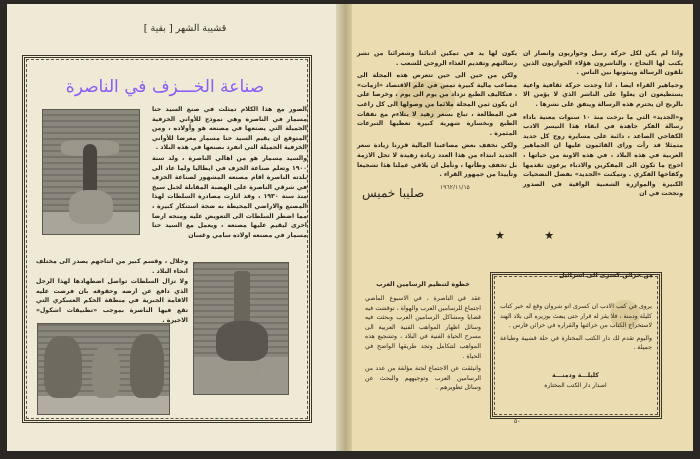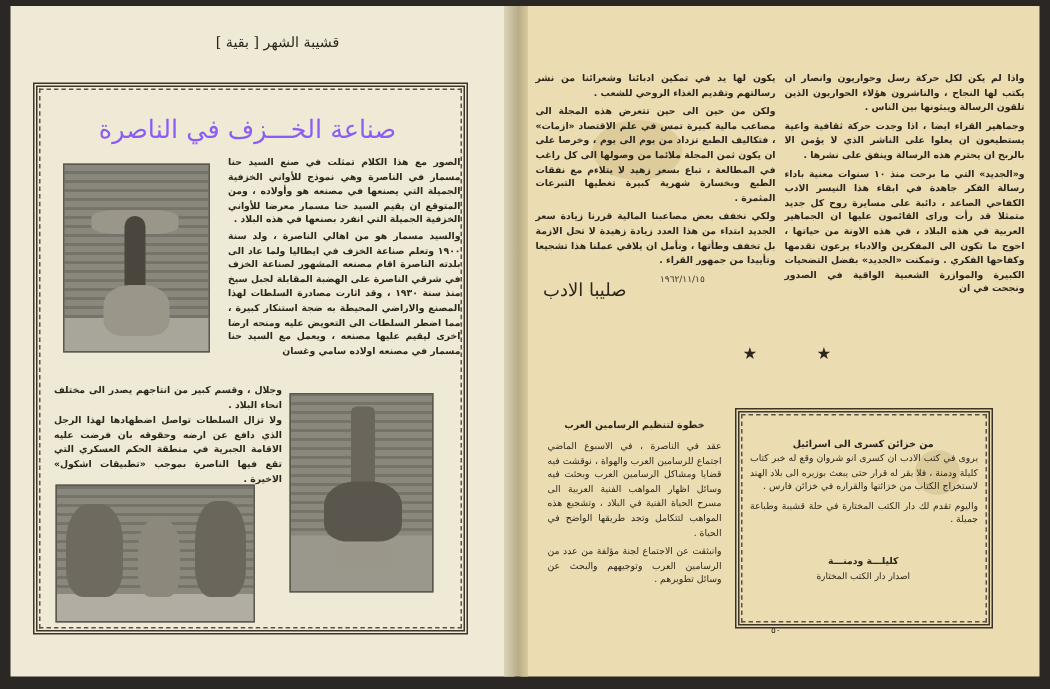--- a/index.html
+++ b/index.html
@@ -18,21 +18,21 @@
   .photo .shelf{position:absolute;left:0;right:0;bottom:0;height:22%;background:#a8a59a;}
   .vase{position:absolute;background:#4a463e;border-radius:40% 40% 30% 30%;}
   .vase.light{background:#9b968a;}
   .page-right .hdr{position:absolute;left:110px;top:22px;width:150px;text-align:center;direction:rtl;font-family:"DejaVu Serif",serif;font-size:9.5px;color:#2b261c;}
   .rcolA{position:absolute;left:523px;top:48px;width:160px;}
   .rcolB{position:absolute;left:357px;top:48px;width:160px;}
   .date{position:absolute;left:440px;top:183px;font-size:6px;color:#3a3428;}
   .sign{position:absolute;left:362px;top:186px;font-family:"DejaVu Serif",serif;font-size:12px;color:#2b261c;direction:rtl;}
   .stars{position:absolute;left:495px;top:229px;font-size:11px;color:#2b261c;letter-spacing:18px;}
   .box{position:absolute;left:493px;top:275px;width:162px;height:99px;border:3px double #3a3528;outline:1px dashed #5a5340;outline-offset:-5px;padding:0;}
-  .box-title{position:absolute;left:498px;top:292px;width:155px;text-align:center;direction:rtl;font-size:6.4px;font-weight:bold;color:#2b261c;}
+  .box-title{position:absolute;left:498px;top:271px;width:155px;direction:rtl;font-size:6.4px;font-weight:bold;color:#2b261c;}
   .box-body{position:absolute;left:500px;top:301px;width:152px;}
   .box-sig1{position:absolute;left:498px;top:371px;width:155px;text-align:center;direction:rtl;font-size:6.2px;font-weight:bold;color:#2b261c;}
   .box-sig2{position:absolute;left:498px;top:381px;width:155px;text-align:center;direction:rtl;font-size:6px;color:#2b261c;}
   .lcol-title{position:absolute;left:365px;top:280px;width:116px;text-align:center;direction:rtl;font-size:6.3px;font-weight:bold;color:#2b261c;}
   .lcol{position:absolute;left:365px;top:293px;width:116px;}
   .pgnum{position:absolute;left:514px;top:417px;font-size:6px;color:#2b261c;}
   .stain{position:absolute;border-radius:50%;background:rgba(180,150,90,.25);}
 </style>
 </head>
 <body>
@@ -90,21 +90,21 @@
   <p style="margin:0;">و«الجديد» التي ما برحت منذ ١٠ سنوات معنية باداء رسالة الفكر جاهدة في ابقاء هذا النيسر الادب الكفاحي الصاعد ، دائبة على مسايرة روح كل جديد متمثلا قد رأت وراى القائمون عليها ان الجماهير العربية في هذه البلاد ، في هذه الاونة من حياتها ، احوج ما تكون الى المفكرين والادباء يرعون تقدمها وكفاحها الفكري . وتمكنت «الجديد» بفضل التضحيات الكبيرة والموازرة الشعبية الواقية في الصدور ونجحت في ان</p>
 </div>
 
 <div class="ar rcolB">
   <p style="margin:0 0 3px 0;">يكون لها يد في تمكين ادبائنا وشعرائنا من نشر رسالتهم وتقديم الغذاء الروحي للشعب .</p>
   <p style="margin:0 0 3px 0;">ولكن من حين الى حين تتعرض هذه المجلة الى مصاعب مالية كبيرة تمس في علم الاقتصاد «ازمات» ، فتكاليف الطبع تزداد من يوم الى يوم ، وخرصا على ان يكون ثمن المجلة ملائما من وصولها الى كل راغب في المطالعة ، تباع بسعر زهيد لا يتلاءم مع نفقات الطبع وبخسارة شهرية كبيرة تغطيها التبرعات المثمرة .</p>
   <p style="margin:0;">ولكي نخفف بعض مصاعبنا المالية قررنا زيادة سعر الجديد ابتداء من هذا العدد زيادة زهيدة لا تحل الازمة بل تخفف وطأتها ، ونأمل ان يلاقي عملنا هذا تشجيعا وتأييدا من جمهور القراء .</p>
 </div>
 
 <div class="date">١٩٦٢/١١/١٥</div>
-<div class="sign">صليبا الادب</div>
+<div class="sign">صليبا خميس</div>
 <div class="stars">★   ★</div>
 
 <div class="lcol-title">خطوة لتنظيم الرسامين العرب</div>
 <div class="ar lcol">
   <p style="margin:0 0 3px 0;font-weight:normal;">عقد في الناصرة ، في الاسبوع الماضي اجتماع للرسامين العرب والهواة ، نوقشت فيه قضايا ومشاكل الرسامين العرب وبحثت فيه وسائل اظهار المواهب الفنية العربية الى مسرح الحياة الفنية في البلاد ، وتشجيع هذه المواهب لتتكامل وتجد طريقها الواضح في الحياة .</p>
   <p style="margin:0;font-weight:normal;">وانبثقت عن الاجتماع لجنة مؤلفة من عدد من الرسامين العرب وتوجيههم والبحث عن وسائل تطويرهم .</p>
 </div>
 
 <div class="box" style="left:490px;top:272px;width:166px;height:141px;"></div>
 <div class="box-title">من خزائن كسرى الى اسرائيل</div>

